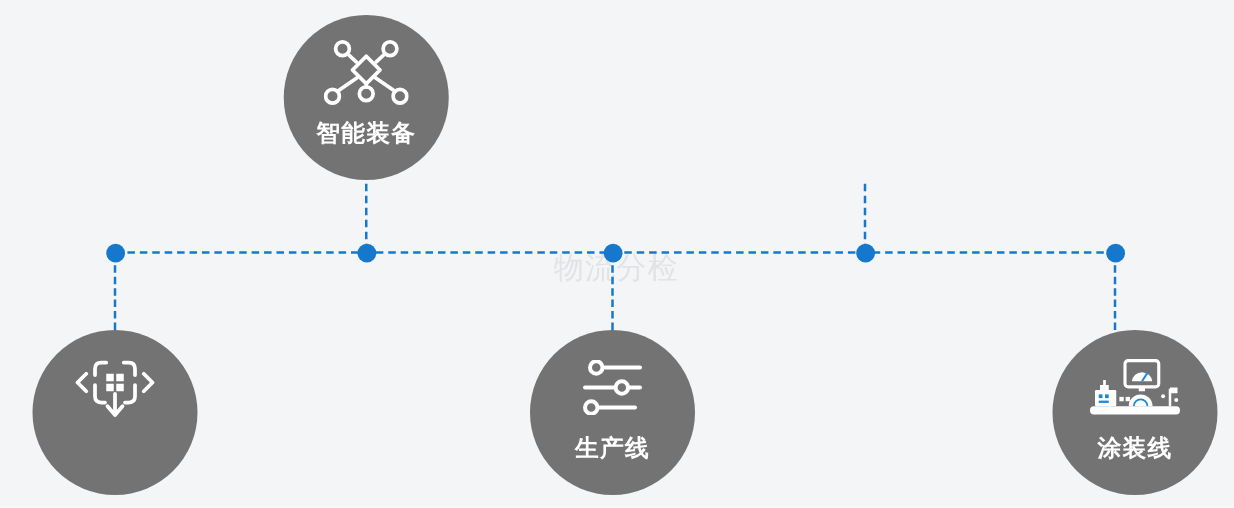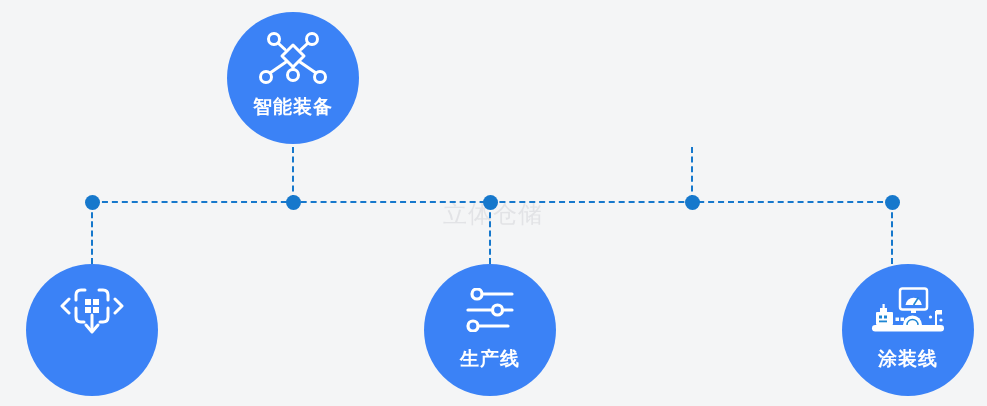--- a/index.html
+++ b/index.html
@@ -20,39 +20,39 @@
   .conn{position:absolute;z-index:2;}
   .conn.h{border-top:2px dashed #1678cc;height:0;}
   .conn.v{border-left:2px dashed #1678cc;width:0;}
   .dot{
     position:absolute;width:15px;height:15px;border-radius:50%;
     background:#1678cc;z-index:3;
   }
   
   .node{
     position:absolute;width:132px;height:132px;border-radius:50%;
-    background:#3b82f6;z-index:4;
+    background:#737373;z-index:4;
     display:flex;flex-direction:column;align-items:center;
     padding-top:18px;box-sizing:border-box;
   }
   .icon-wrap{
     height:56px;display:flex;align-items:center;justify-content:center;
   }
   .node-label{
     margin-top:8px;color:#ffffff;font-size:19px;font-weight:bold;
     letter-spacing:1px;white-space:nowrap;
   }
   svg{display:block;}
 </style>
 </head>
 <body>
 
 <div class="canvas">
 
-  <div class="watermark">立体仓储</div>
+  <div class="watermark">物流分检</div>
 
   <div class="conn h" style="left:92px;top:201px;width:801px;"></div>
   <div class="conn v" style="left:292px;top:147px;height:54px;"></div>
   <div class="conn v" style="left:691px;top:147px;height:54px;"></div>
   <div class="conn v" style="left:91px;top:203px;height:61px;"></div>
   <div class="conn v" style="left:489px;top:203px;height:61px;"></div>
   <div class="conn v" style="left:891px;top:203px;height:61px;"></div>
 
   <div class="dot" style="left:85px;top:195px;"></div>
   <div class="dot" style="left:286px;top:195px;"></div>

